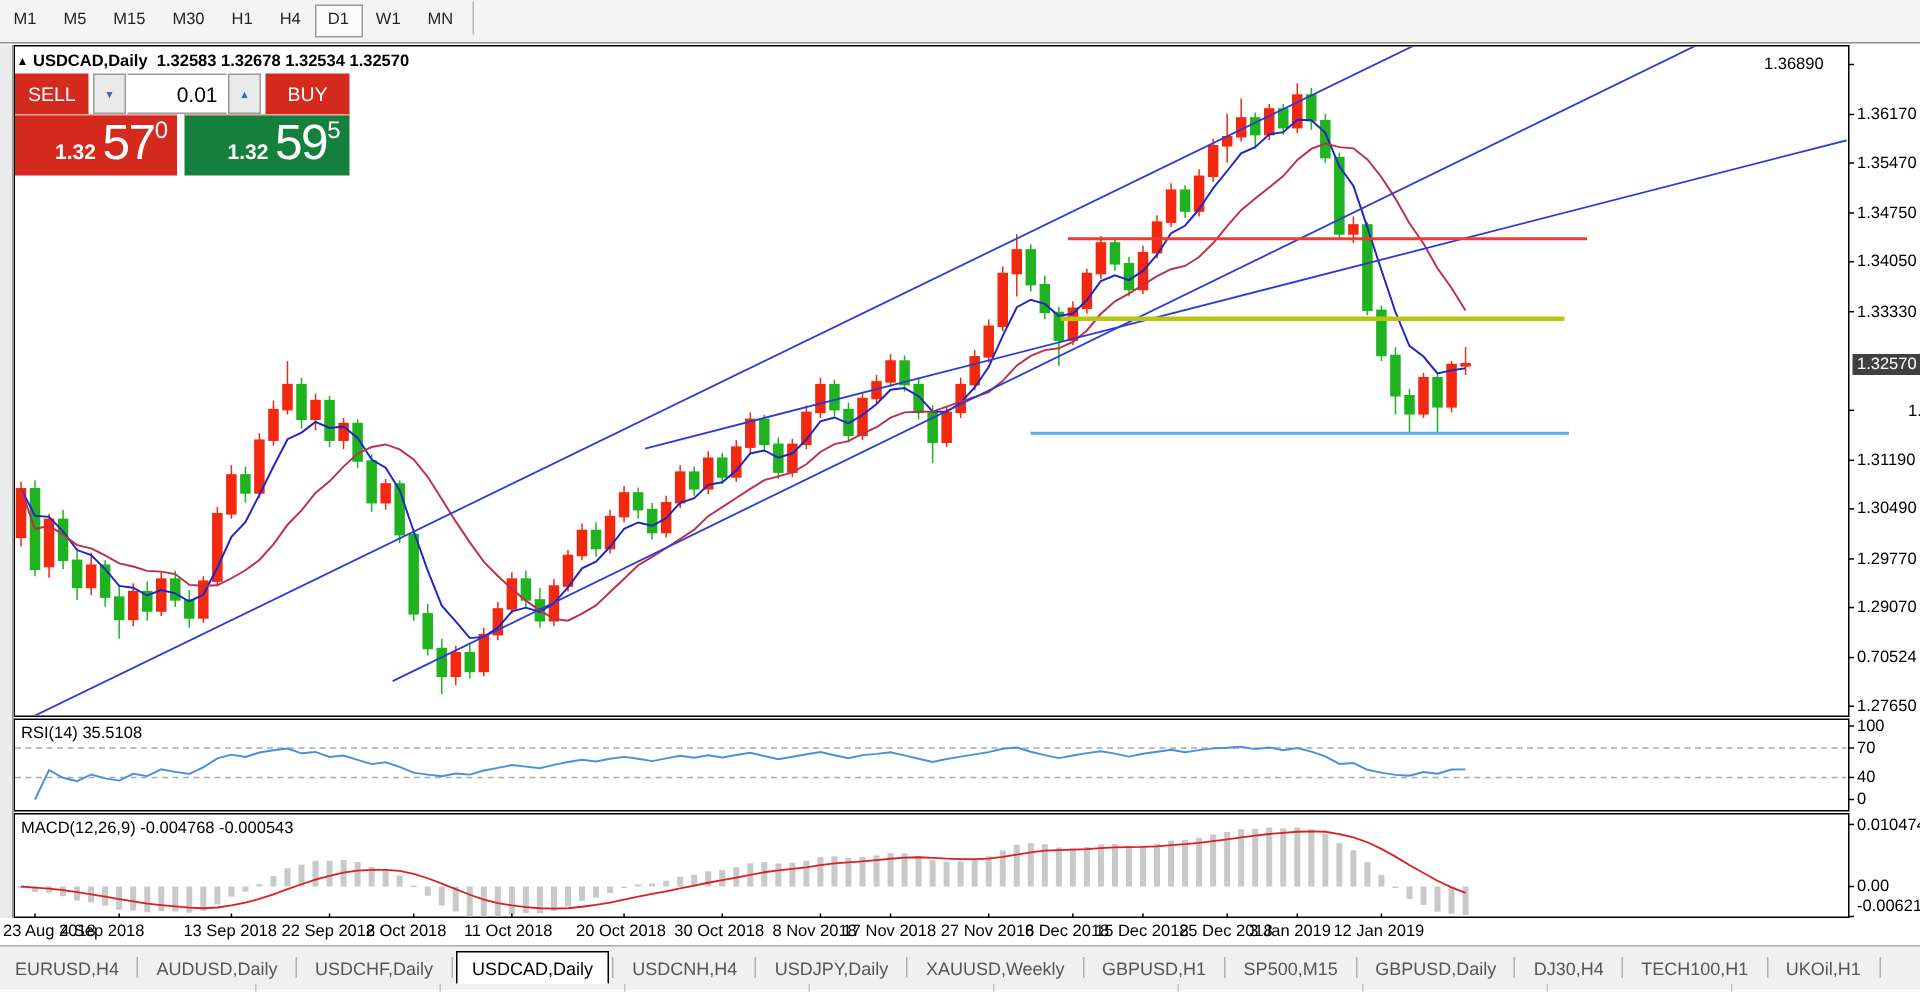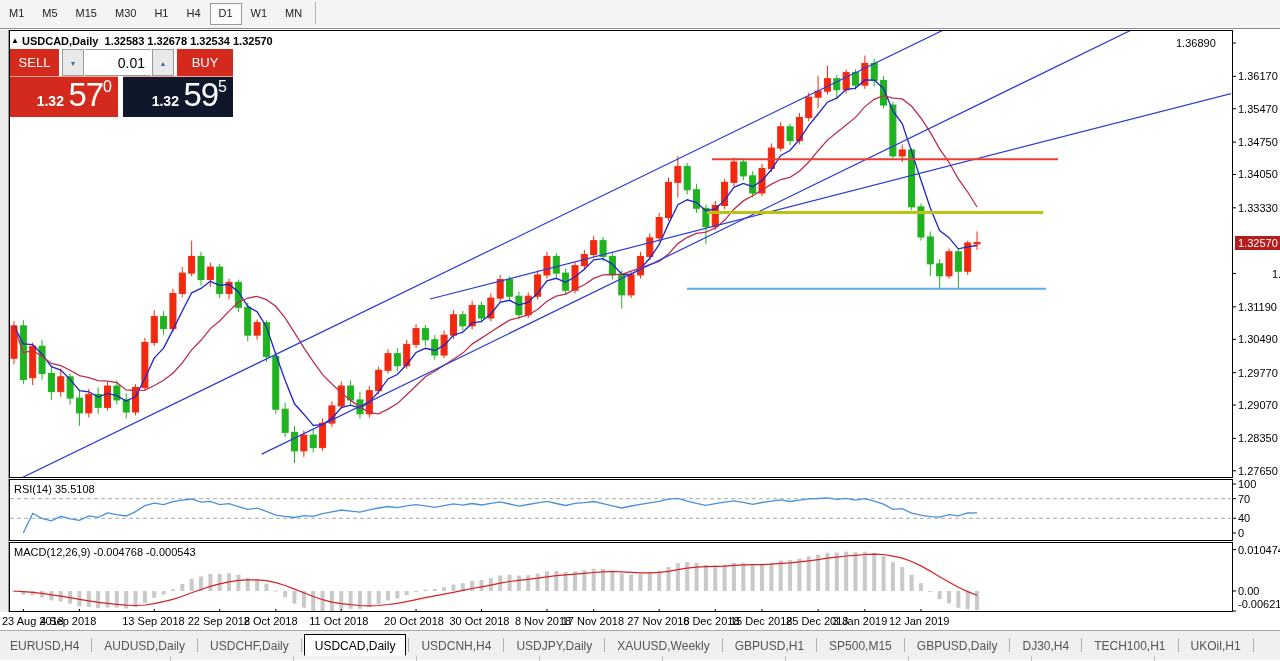--- a/index.html
+++ b/index.html
@@ -45,21 +45,21 @@
     border:1px solid #9a9a9a; font-size:7px; color:#3a6ea5; text-align:center;
     line-height:27px; cursor:pointer; }
   #vol-dn { left:0; }
   #vol-up { right:0; }
   #vol-input { position:absolute; left:23px; top:0; width:66px; height:27px;
     border:1px solid #9a9a9a; border-left:none; border-right:none; font-size:14px;
     text-align:right; padding-right:6px; font-family:"Liberation Sans",sans-serif; }
 
   
   .ax-label { position:absolute; font-size:11px; color:#000; white-space:nowrap; }
-  #pricebadge { position:absolute; left:1235px; width:45px; height:14px; background:#b91c1c;
+  #pricebadge { position:absolute; left:1235px; width:45px; height:14px; background:#404040;
     color:#fff; font-size:11px; line-height:14px; padding-left:3px; }
   .ind-label { position:absolute; font-size:11px; color:#000; white-space:pre; }
 
   
   #dateaxis { position:absolute; left:0; top:582px; width:1280px; height:18px; background:#fff; }
   .date-label { position:absolute; top:3px; font-size:11px; color:#000; white-space:nowrap; }
 
   
   #tabbar { position:absolute; left:0; top:600px; width:1280px; height:30px;
     background:#f0f0f0; border-top:1px solid #a8a8a8; padding-top:2px; }
@@ -466,41 +466,41 @@
         <input id="vol-input" value="0.01" style="">
         <div id="vol-up" class="spin-btn">▲</div>
       </div>
       <div id="buy-btn" class="tp-red" style="background: rgb(212, 42, 29);">BUY</div>
       <div id="sell-block" class="tp-red" style="background: rgb(212, 42, 29);">
         <div class="tp-price">
           <span class="tp-small">1.32</span>
           <span class="tp-big">57</span><span class="tp-sup">0</span>
         </div>
       </div>
-      <div id="buy-block" class="tp-red" style="background: #0f172a;">
+      <div id="buy-block" class="tp-red" style="background: #15803d;">
         <div class="tp-price">
           <span class="tp-small">1.32</span>
           <span class="tp-big">59</span><span class="tp-sup">5</span>
         </div>
       </div>
     </div>
 
     <div id="axislabels">
         <div class="ax-label" style="left: 1176px; top: 7px;">1.36890</div>
         <div class="ax-label" style="left: 1238px; top: 40.3333px;">1.36170</div>
         <div class="ax-label" style="left: 1238px; top: 72.7407px;">1.35470</div>
         <div class="ax-label" style="left: 1238px; top: 106.074px;">1.34750</div>
         <div class="ax-label" style="left: 1238px; top: 138.481px;">1.34050</div>
         <div class="ax-label" style="left: 1238px; top: 171.815px;">1.33330</div>
         <div class="ax-label" style="left: 1272px; top: 237.556px;">1.31910</div>
         <div class="ax-label" style="left: 1238px; top: 270.889px;">1.31190</div>
         <div class="ax-label" style="left: 1238px; top: 303.296px; text-align: center;">1.30490</div>
         <div class="ax-label" style="left: 1238px; top: 336.63px;">1.29770</div>
         <div class="ax-label" style="left: 1238px; top: 369.037px;">1.29070</div>
-        <div class="ax-label" style="left: 1238px; top: 402.37px;">1.28350</div>
+        <div class="ax-label" style="left: 1238px; top: 402.37px;">0.70524</div>
         <div class="ax-label" style="left: 1238px; top: 434.778px;">1.27650</div>
         <div class="ax-label" style="left: 1238px; top: 448px;">100</div>
         <div class="ax-label" style="left: 1238px; top: 462.7px;">70</div>
         <div class="ax-label" style="left: 1238px; top: 482.3px;">40</div>
         <div class="ax-label" style="left: 1238px; top: 497px;">0</div>
         <div class="ax-label" style="left: 1238px; top: 513.628px;">0.010474</div>
         <div class="ax-label" style="left: 1238px; top: 555px;">0.00</div>
         <div class="ax-label" style="left: 1238px; top: 568px;">-0.006218</div>
       </div>
     <div id="pricebadge" style="top: 206px;">1.32570</div>

